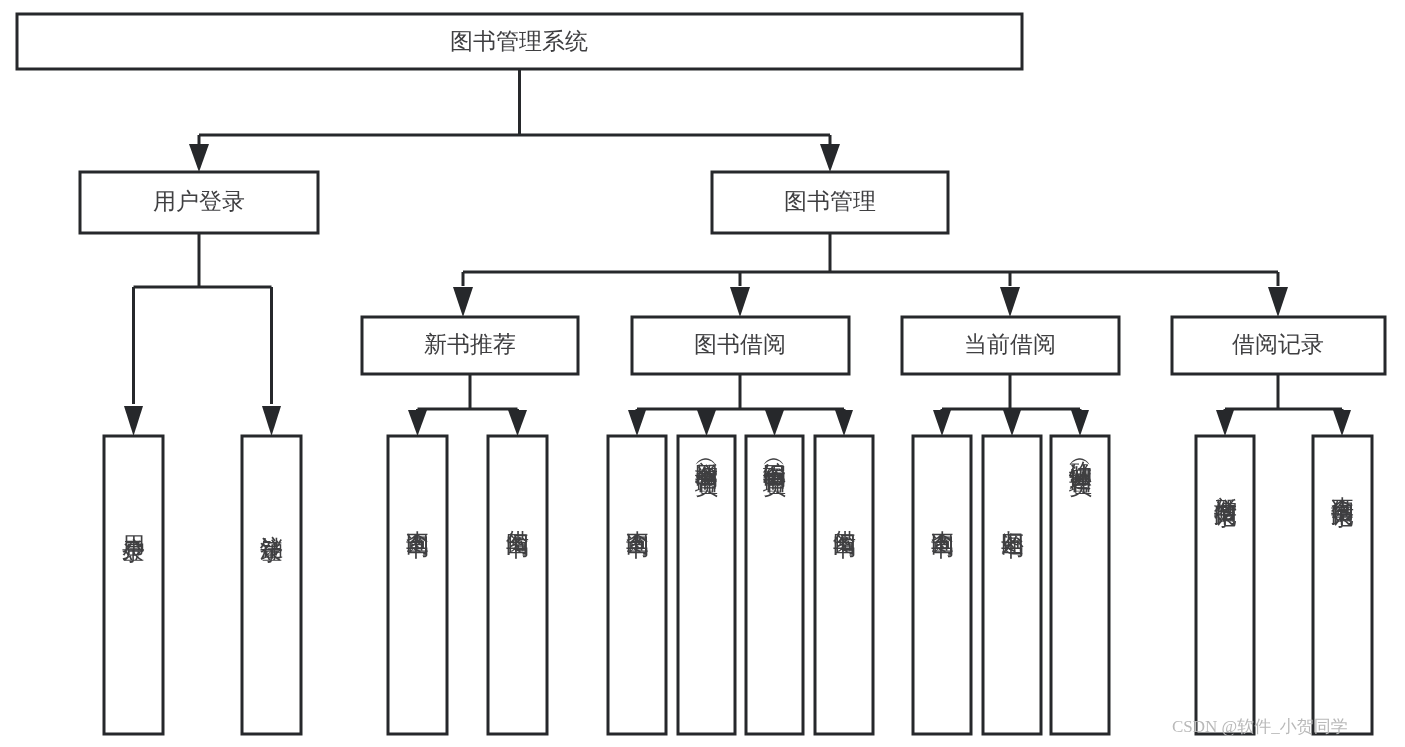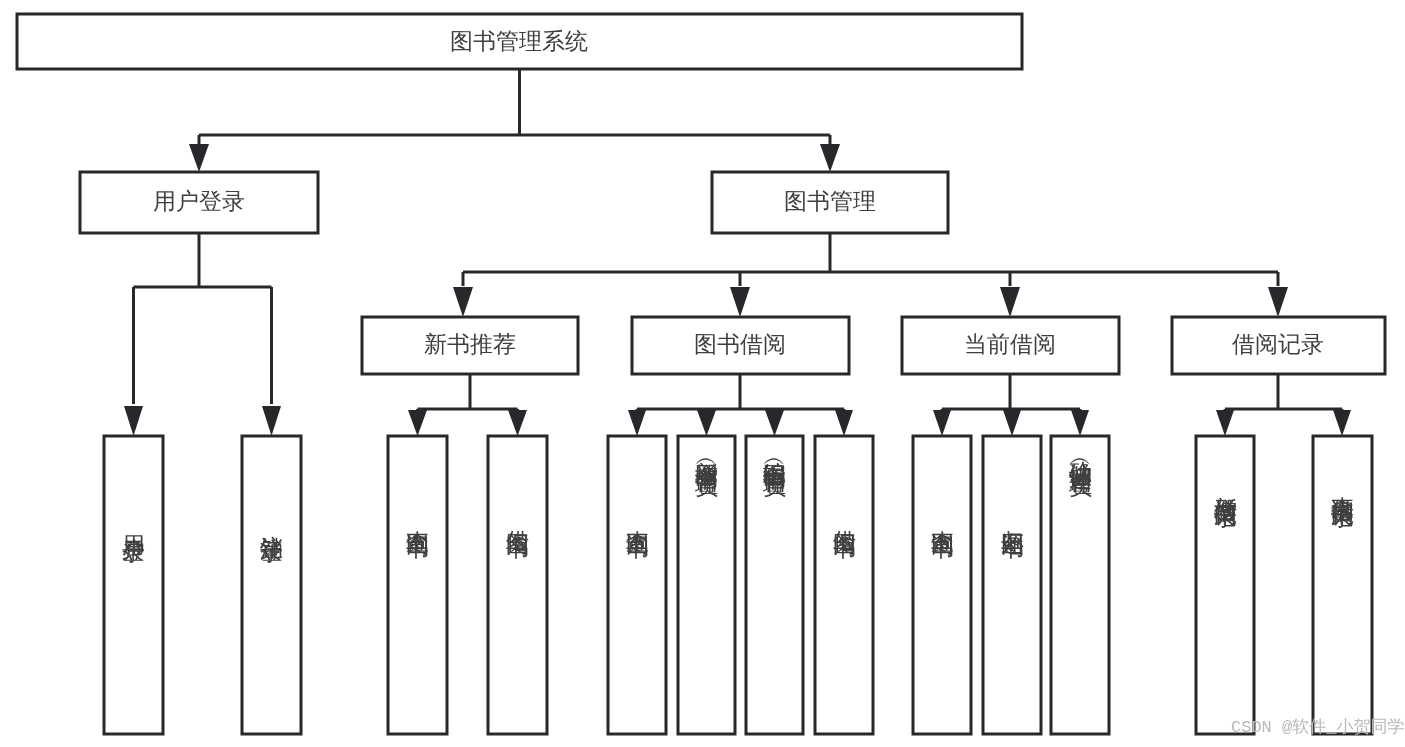--- a/index.html
+++ b/index.html
@@ -56,23 +56,23 @@
     font-size: 23px;
     line-height: 1.04;
     letter-spacing: 2px;
     color: #3f3f41;
     white-space: nowrap;
     transform: translateX(-50%);
     pointer-events: none;
   }
   .watermark {
     position: absolute;
-    left: 1231px;
+    left: 1172px;
     top: 715px;
-    font-family: Liberation Mono, monospace;
+    font-family: Liberation Serif, serif;
     font-size: 17px;
     color: #b9b9b9;
     white-space: nowrap;
   }
 </style>
 </head>
 <body>
 
 <div id="diagram-root">
 

